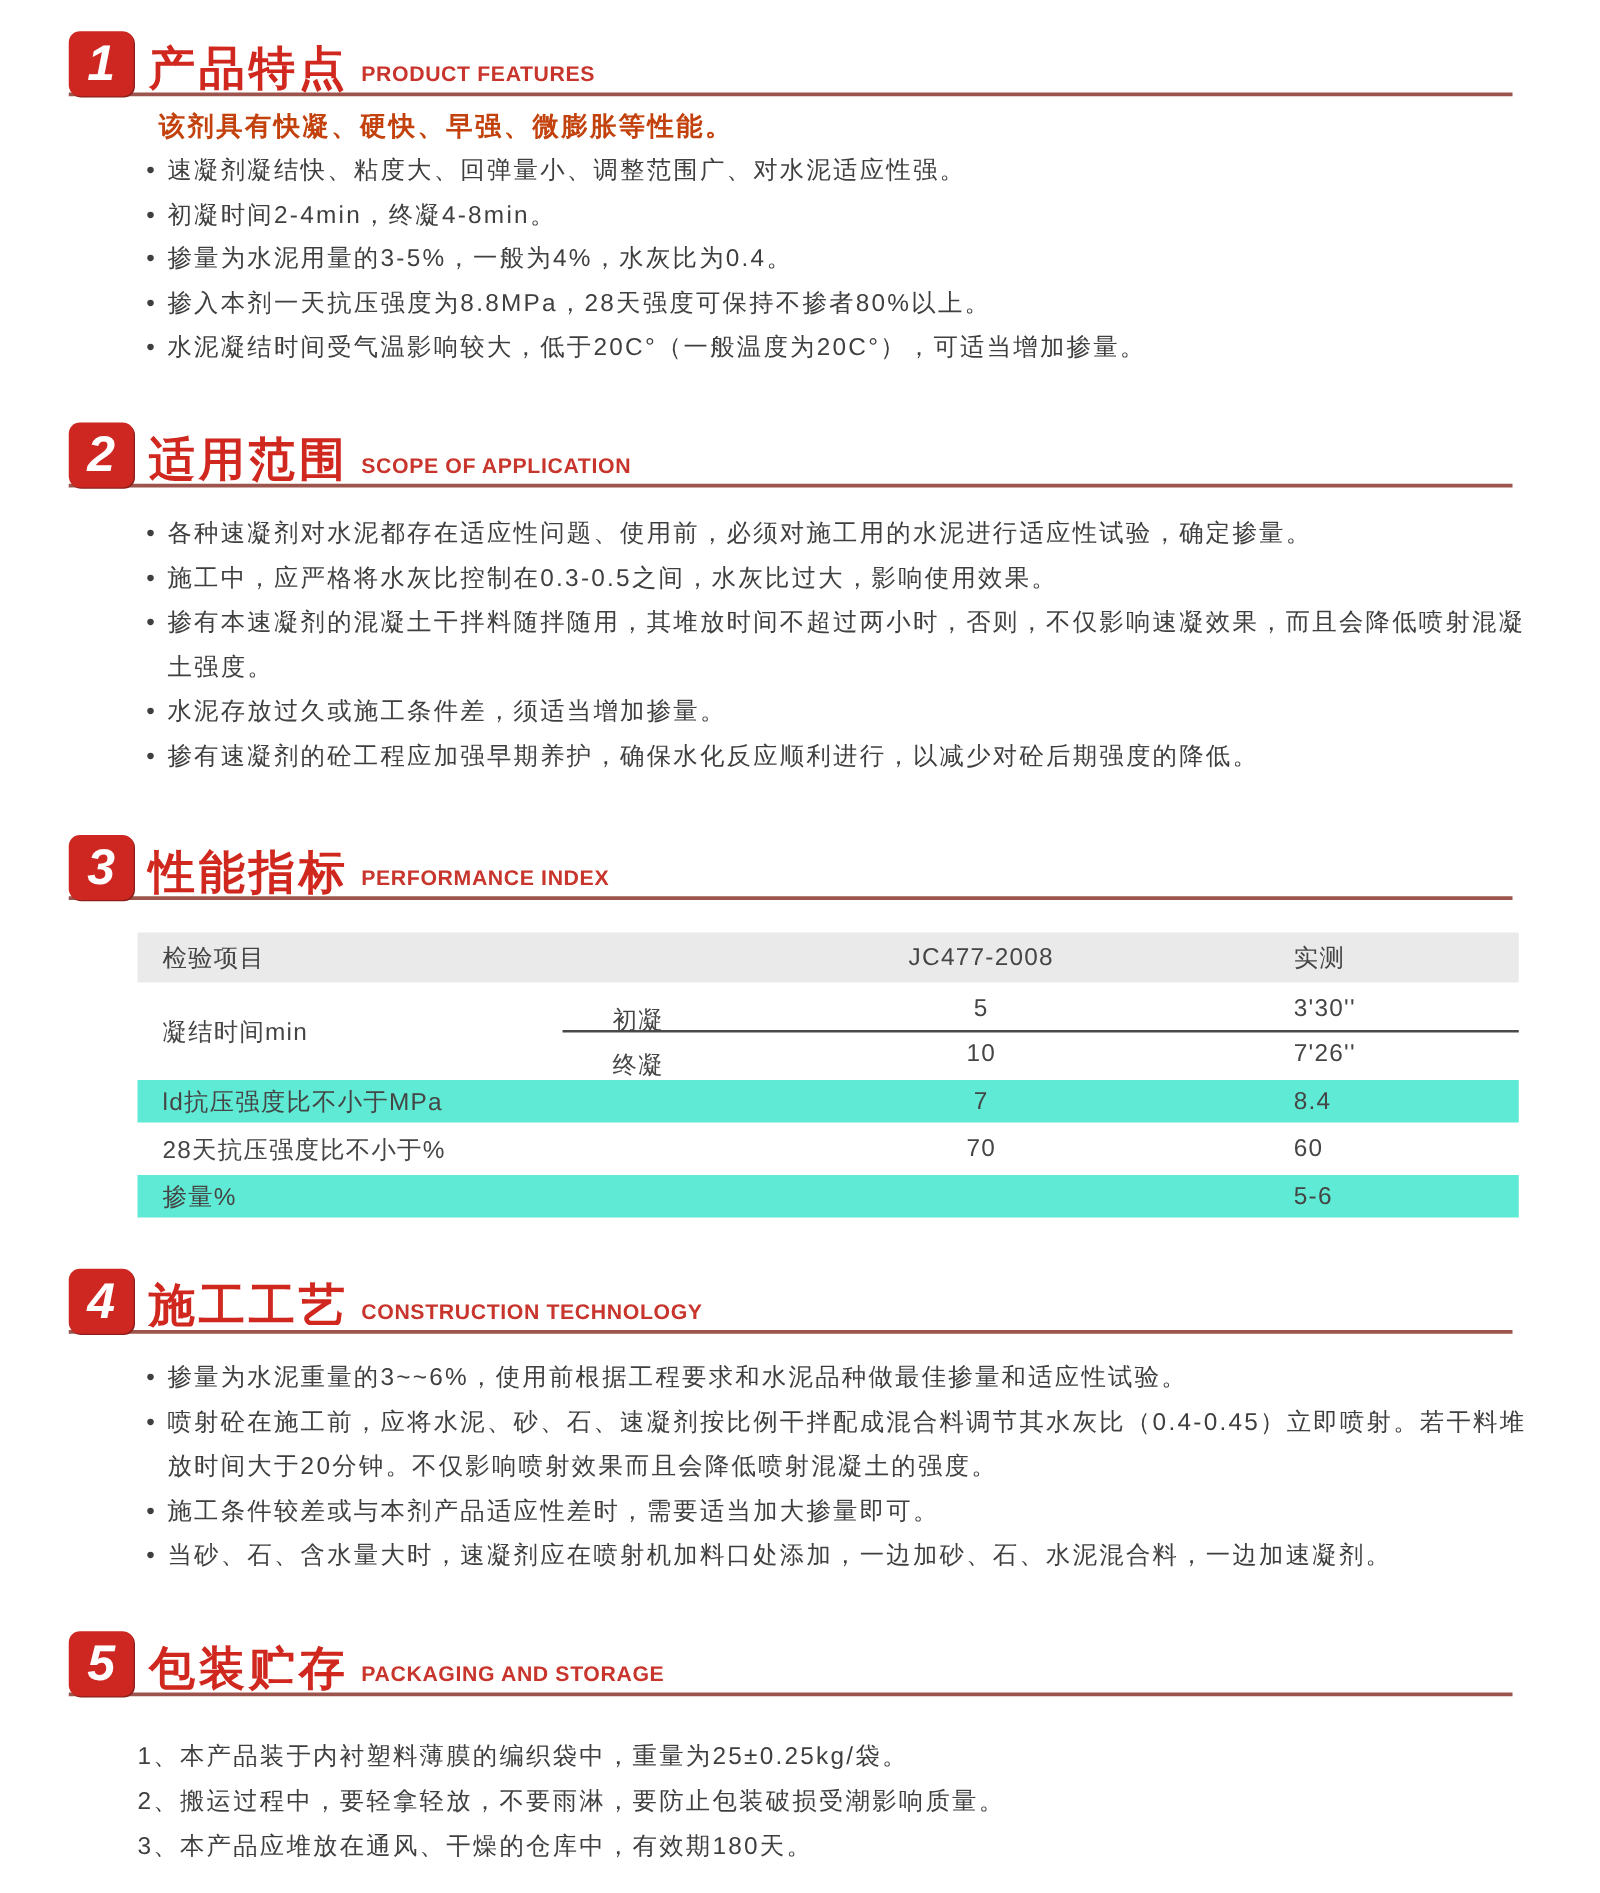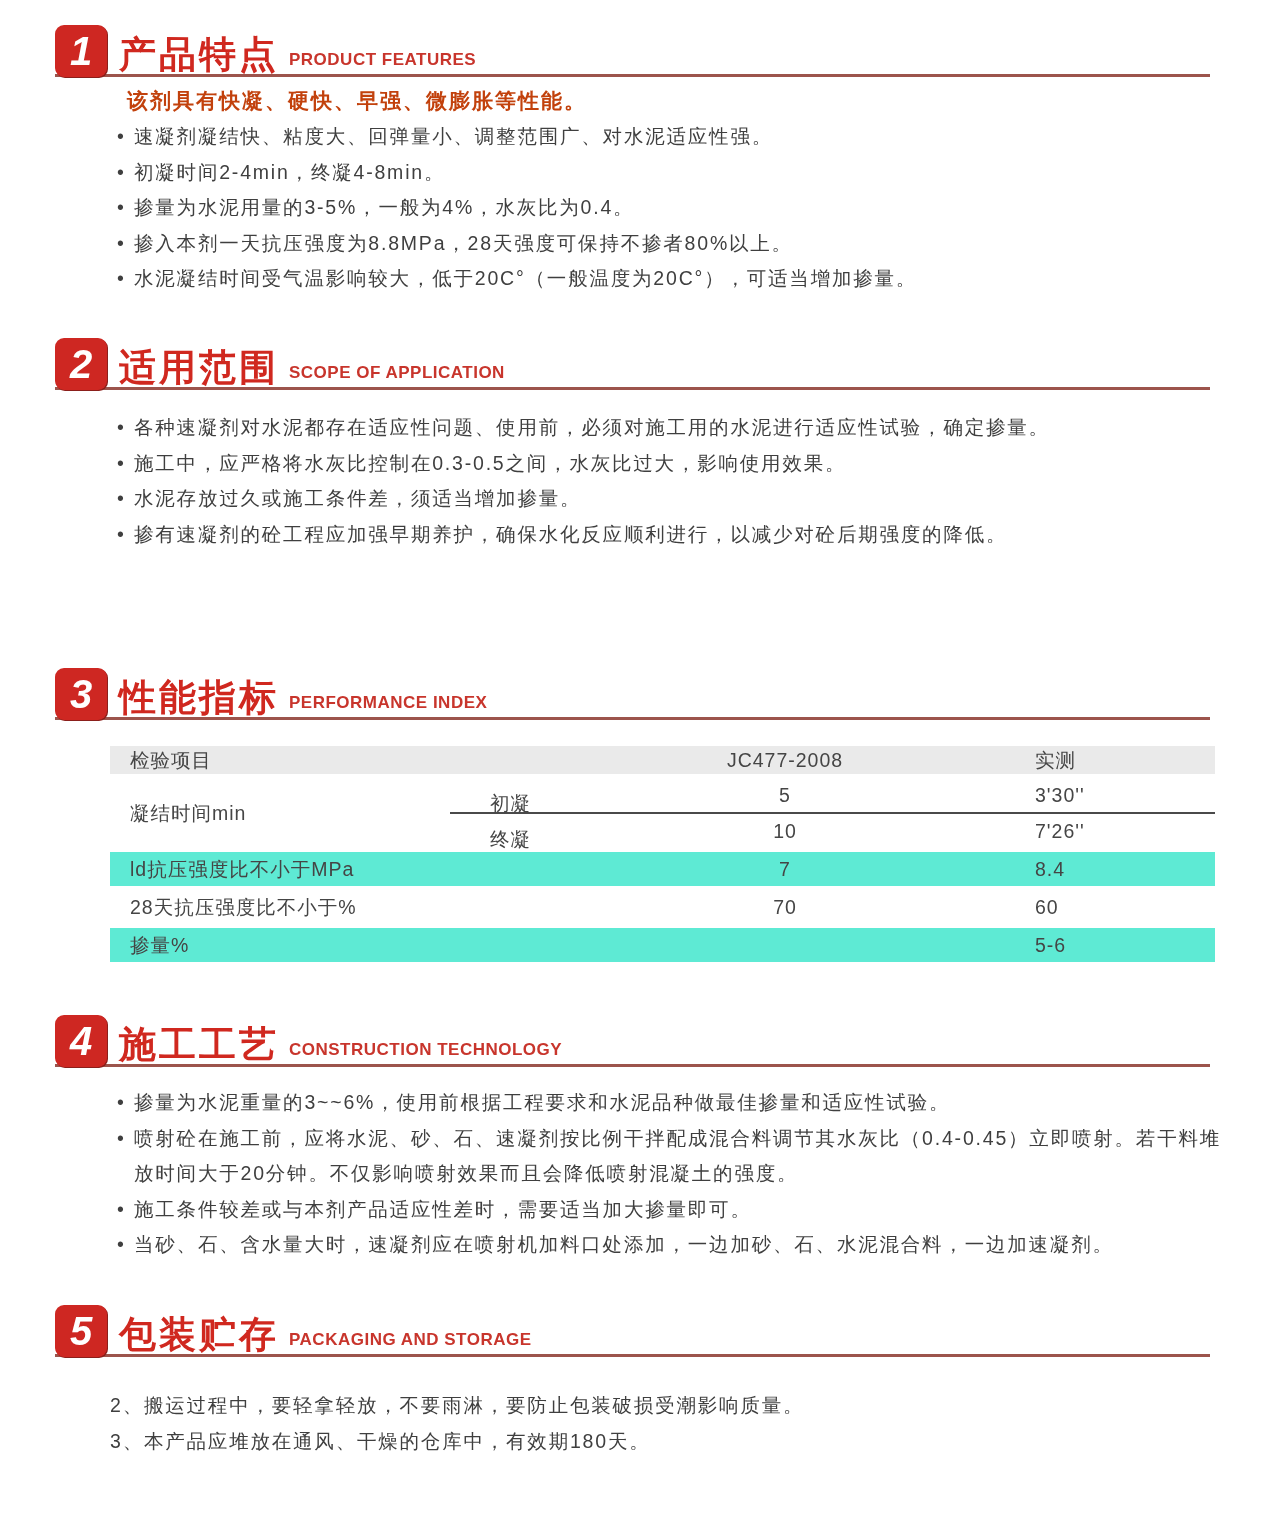--- a/index.html
+++ b/index.html
@@ -43,21 +43,21 @@
     color:#3f3f3f;letter-spacing:1.8px;
   }
   .bullet::before{content:"•";position:absolute;left:2px;top:0;color:#3f3f3f;}
 
   .numlist{margin:30px 0 0 110px;width:1110px;}
   .numitem{font-size:19.5px;line-height:36px;color:#3f3f3f;letter-spacing:1.8px;}
 
   
   .ptable{margin:26px 0 0 110px;width:1105px;font-size:19.5px;color:#454545;letter-spacing:1px;}
   .gray{background:#5eead4;}
-  .head-row{height:28px;display:flex;align-items:center;background:#eaeaea;}
+  .head-row{height:40px;display:flex;align-items:center;background:#eaeaea;}
   .c1{width:340px;padding-left:20px;box-sizing:border-box;}
   .cwide{width:510px;padding-left:20px;box-sizing:border-box;}
   .c2{width:170px;padding-left:40px;box-sizing:border-box;margin-top:16px;}
   .c3{width:330px;text-align:center;}
   .c4{flex:1;padding-left:85px;box-sizing:border-box;}
   .row-double{display:flex;margin-top:4px;}
   .row-double .c1{display:flex;align-items:center;}
   .dright{flex:1;}
   .subrow{display:flex;align-items:center;height:34px;}
   .divider{border-top:2px solid #4a4a4a;height:0;}
@@ -84,20 +84,21 @@
 
 <div class="section" id="s2">
   <div class="sec-header">
     <div class="badge">2</div>
     <div class="title-zh">适用范围</div>
     <div class="title-en">SCOPE OF APPLICATION</div>
   </div>
   <div class="bullets" style="margin-top:20px">
     <div class="bullet">各种速凝剂对水泥都存在适应性问题、使用前，必须对施工用的水泥进行适应性试验，确定掺量。</div>
     <div class="bullet">施工中，应严格将水灰比控制在0.3-0.5之间，水灰比过大，影响使用效果。</div>
+    <div class="bullet">掺有本速凝剂的混凝土干拌料随拌随用，其堆放时间不超过两小时，否则，不仅影响速凝效果，而且会降低喷射混凝土强度。</div>
     <div class="bullet">水泥存放过久或施工条件差，须适当增加掺量。</div>
     <div class="bullet">掺有速凝剂的砼工程应加强早期养护，确保水化反应顺利进行，以减少对砼后期强度的降低。</div>
   </div>
 </div>
 
 <div class="section" id="s3">
   <div class="sec-header">
     <div class="badge">3</div>
     <div class="title-zh">性能指标</div>
     <div class="title-en">PERFORMANCE INDEX</div>
@@ -162,16 +163,17 @@
   </div>
 </div>
 
 <div class="section" id="s5">
   <div class="sec-header">
     <div class="badge">5</div>
     <div class="title-zh">包装贮存</div>
     <div class="title-en">PACKAGING AND STORAGE</div>
   </div>
   <div class="numlist">
+    <div class="numitem">1、本产品装于内衬塑料薄膜的编织袋中，重量为25±0.25kg/袋。</div>
     <div class="numitem">2、搬运过程中，要轻拿轻放，不要雨淋，要防止包装破损受潮影响质量。</div>
     <div class="numitem">3、本产品应堆放在通风、干燥的仓库中，有效期180天。</div>
   </div>
 </div>
 
 </body></html>

